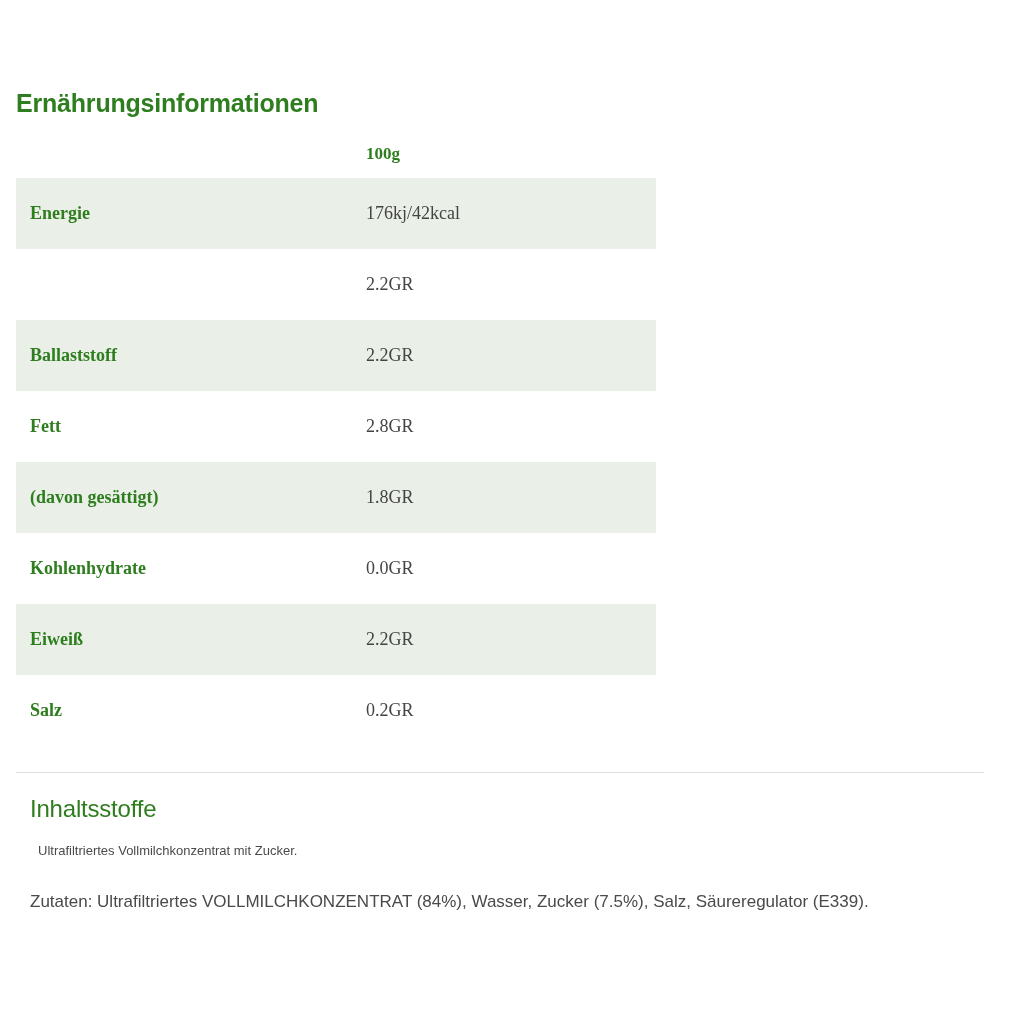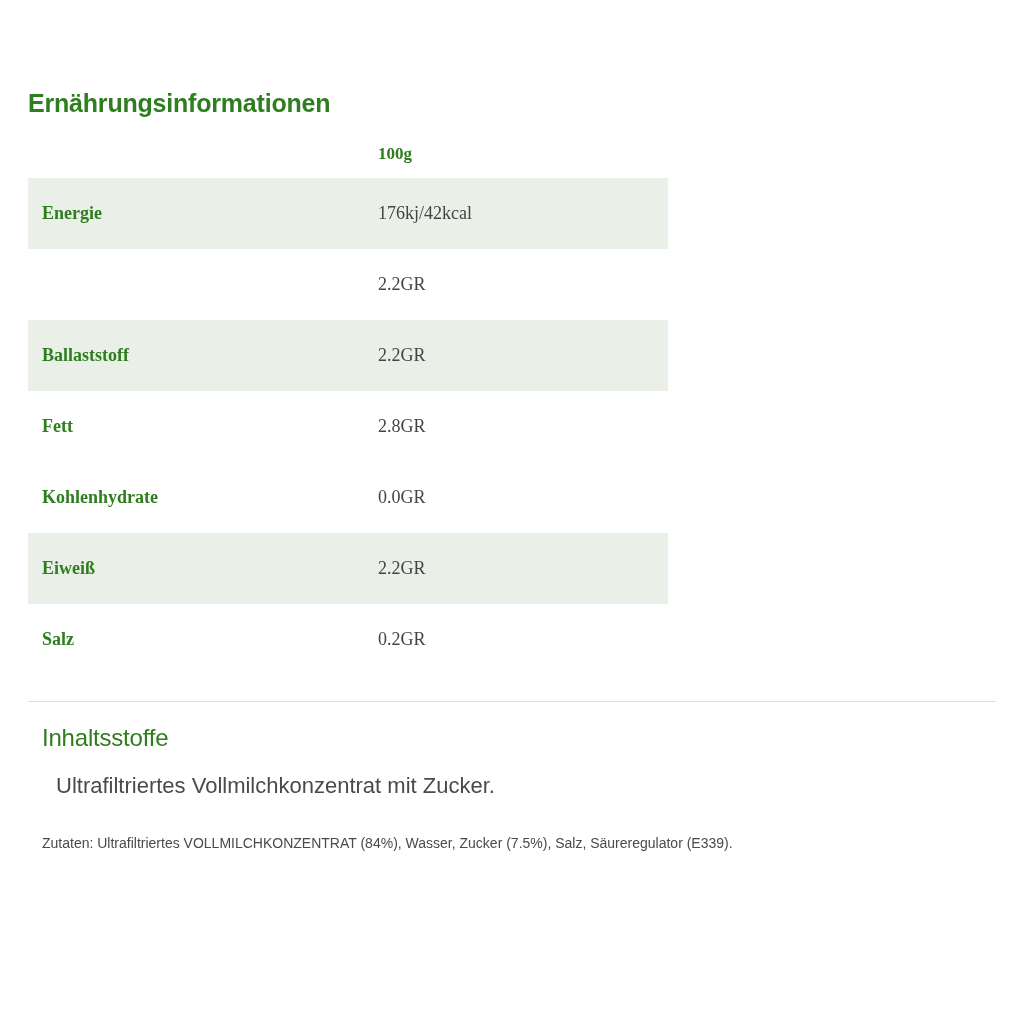--- a/index.html
+++ b/index.html
@@ -13,21 +13,21 @@
     font-family: "Liberation Sans", sans-serif;
     color: #3c3c3c;
     overflow: hidden;
   }
 
   .page {
     position: relative;
     width: 1024px;
     height: 820px;
     box-sizing: border-box;
-    padding: 0 28px;
+    padding: 0 16px;
   }
 
   
   .nutrition-title {
     margin: 0;
     padding: 88px 0 0 0;
     font-size: 25px;
     line-height: 30px;
     font-weight: bold;
     color: #2e7d1f;
@@ -91,31 +91,31 @@
     margin: 0;
     padding: 22px 0 0 14px;
     font-size: 24px;
     line-height: 28px;
     font-weight: normal;
     color: #2e7d1f;
     letter-spacing: -0.2px;
   }
 
   .ing-sub {
-    margin: 14px;
+    margin: 8px;
     padding: 8px 0 0 14px;
-    font-size: 22px;
+    font-size: 13px;
     line-height: 24px;
     color: #4a4a4a;
   }
 
   .ing-body {
     margin: 0;
     padding: 18px 0 0 14px;
-    font-size: 14px;
+    font-size: 17px;
     line-height: 26px;
     color: #4a4a4a;
     width: 968px;
     box-sizing: border-box;
   }
 </style>
 </head>
 <body>
 
 <div class="page">
@@ -143,20 +143,24 @@
         <td class="value">2.2GR</td>
       </tr>
       <tr class="shade">
         <td class="label">Ballaststoff</td>
         <td class="value">2.2GR</td>
       </tr>
       <tr>
         <td class="label">Fett</td>
         <td class="value">2.8GR</td>
       </tr>
+      <tr class="shade">
+        <td class="label">(davon gesättigt)</td>
+        <td class="value">1.8GR</td>
+      </tr>
       <tr>
         <td class="label">Kohlenhydrate</td>
         <td class="value">0.0GR</td>
       </tr>
       <tr class="shade">
         <td class="label">Eiweiß</td>
         <td class="value">2.2GR</td>
       </tr>
       <tr>
         <td class="label">Salz</td>

